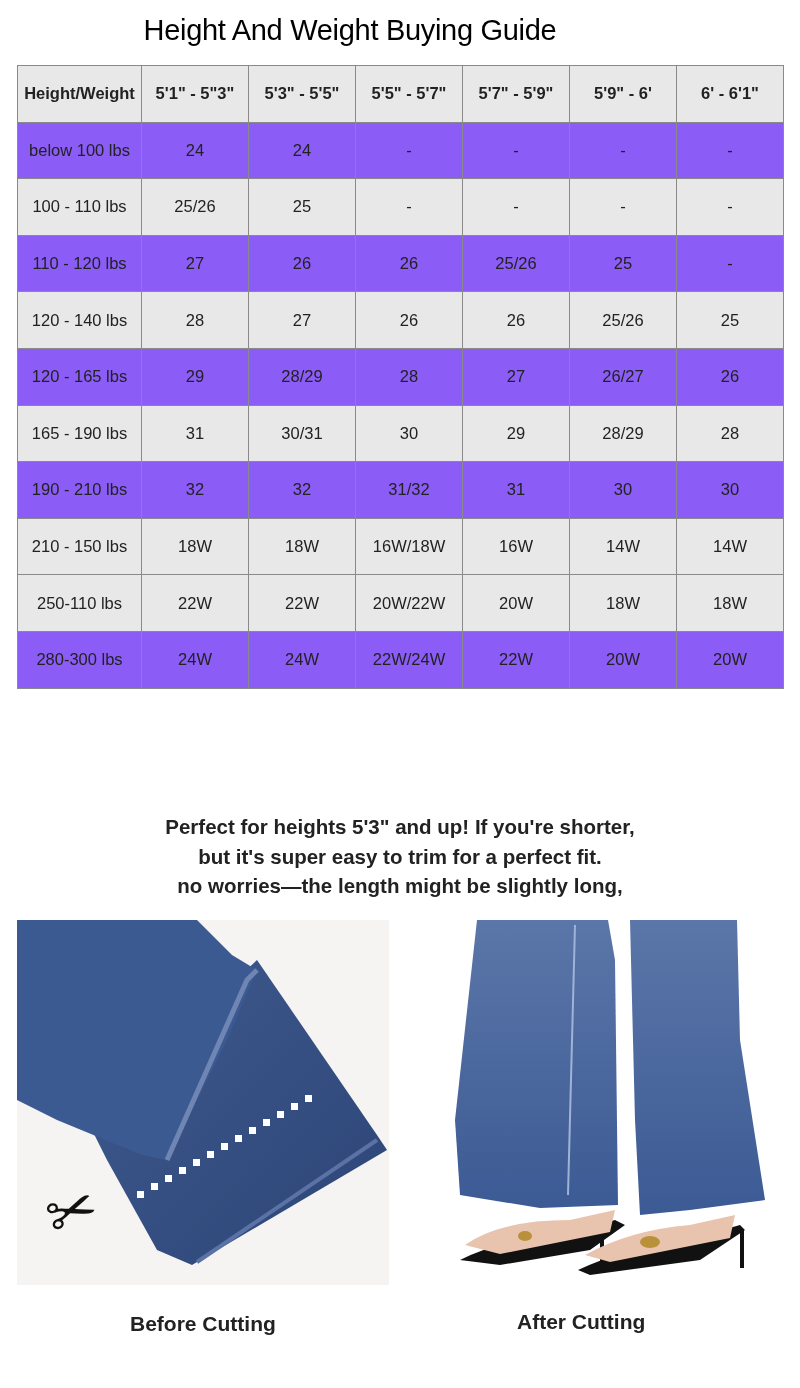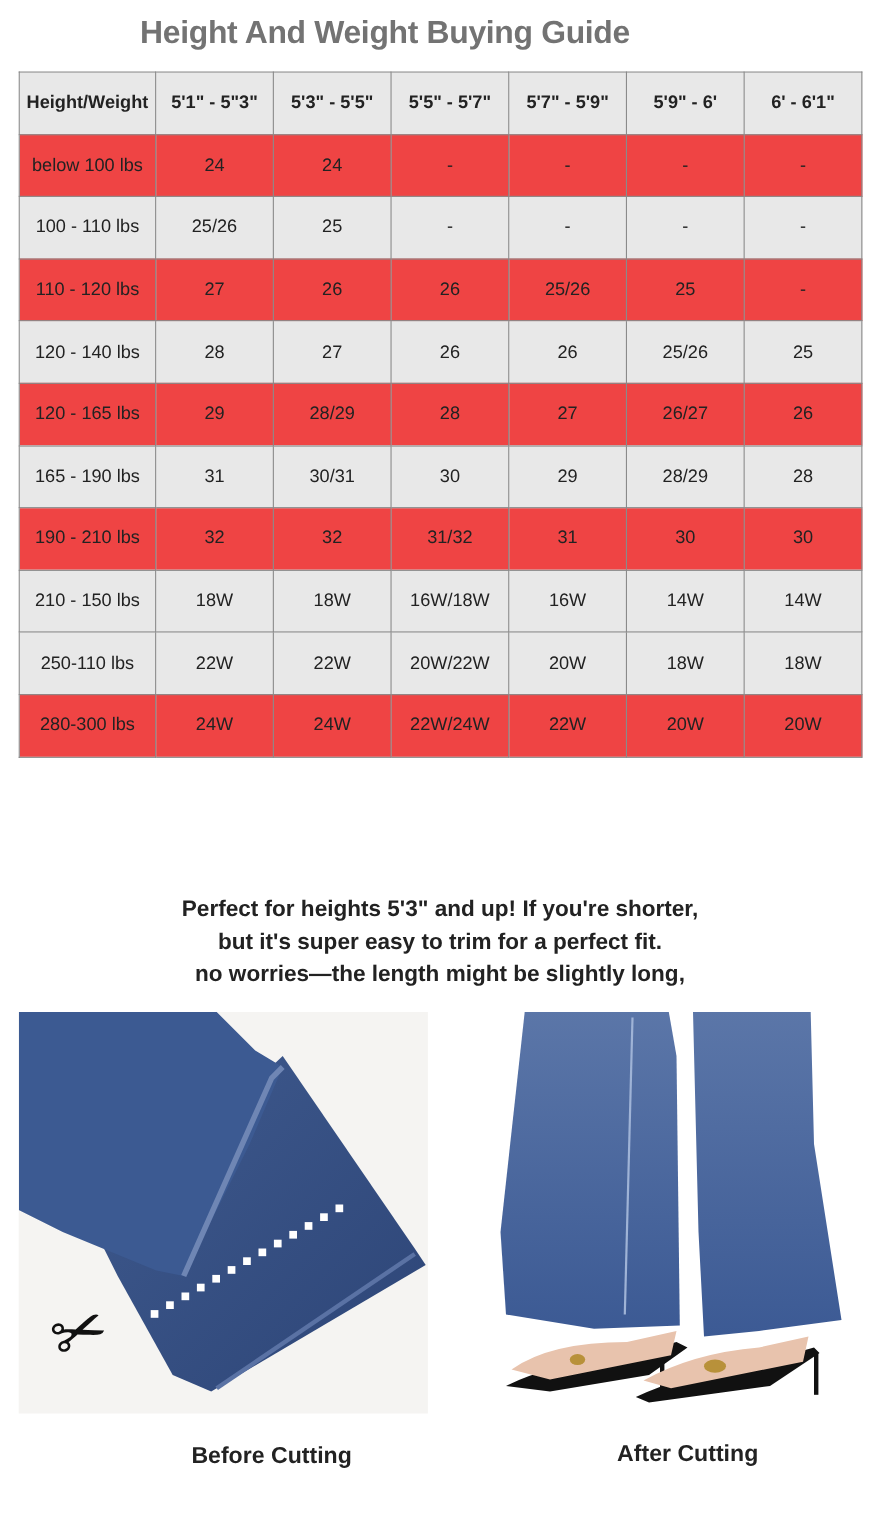--- a/index.html
+++ b/index.html
@@ -1,32 +1,32 @@
 <!DOCTYPE html>
 <html><head>
   <meta charset="utf-8">
   <style>
     html, body { margin: 0; padding: 0; background: #ffffff; }
     body { width: 800px; height: 1388px; position: relative; overflow: hidden;
            font-family: "Liberation Sans", "DejaVu Sans", sans-serif; color: #222; }
     .title { position: absolute; top: 14px; left: 0; width: 700px; text-align: center;
-             font-size: 29px; font-weight: bold; color: #737373; letter-spacing: -0.3px; }
+             font-size: 29px; font-weight: normal; color: #000000; letter-spacing: -0.3px; }
     table.guide { position: absolute; top: 65px; left: 17px; width: 766px;
                   border-collapse: collapse; table-layout: fixed; }
     table.guide td, table.guide th { border: 1px solid #8a8a8a; text-align: center;
                   height: 55.6px; padding: 0; font-size: 16.5px; color: #222; }
     table.guide th { font-weight: bold; font-size: 16.5px; background: #e8e8e8; }
     table.guide tr.alt td { background: #e8e8e8; }
-    table.guide tr.norm td { background: #ef4444; }
+    table.guide tr.norm td { background: #8b5cf6; }
     .note { position: absolute; top: 812px; left: 0; width: 800px; text-align: center;
             font-size: 20.5px; font-weight: bold; line-height: 29.5px; color: #222; }
     .photo { position: absolute; overflow: hidden; }
     .photo.before { left: 17px; top: 920px; width: 372px; height: 365px; background: #f5f4f2; }
     .photo.after { left: 440px; top: 920px; width: 360px; height: 365px; background: #ffffff; }
-    .caption { position: absolute; font-size: 21px; font-weight: bold; color: #222; margin-left: 44px; }
+    .caption { position: absolute; font-size: 21px; font-weight: bold; color: #222; }
     .caption.before { left: 130px; top: 1312px; }
     .caption.after { left: 517px; top: 1310px; }
   </style>
 </head>
 <body>
 
 <div class="title">Height And Weight Buying Guide</div>
 
 <table class="guide">
   <colgroup>

